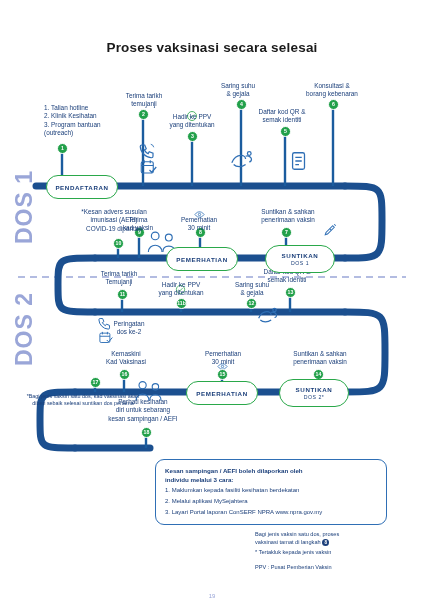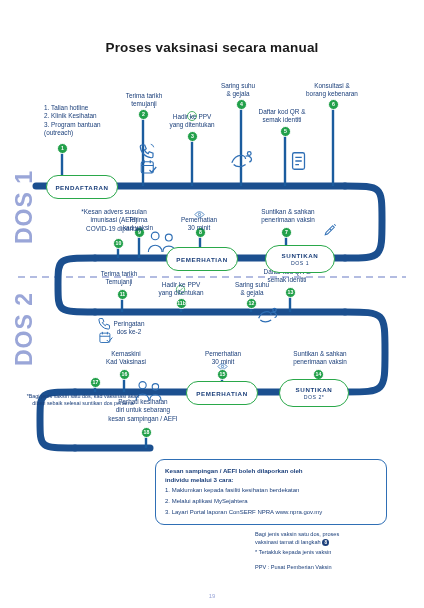--- a/index.html
+++ b/index.html
@@ -42,21 +42,21 @@
   .footnote{position:absolute;font-size:5.4px;line-height:7px;text-align:center;color:#1b3f7a;}
   .minibadge{display:inline-block;width:7px;height:7px;border-radius:50%;
     background:#1b3f7a;color:#fff;font-size:4.6px;line-height:7px;
     text-align:center;vertical-align:middle;font-weight:bold;}
 </style>
 </head>
 <body>
 
 <div class="page">
 
-  <div class="title">Proses vaksinasi secara manual</div>
+  <div class="title">Proses vaksinasi secara selesai</div>
 
   <svg class="track" viewBox="0 0 424 608">
 
     <path d="M60 186 L345 186" stroke="#1b4f8f" stroke-width="7" fill="none" stroke-linecap="round"></path>
 
     <path d="M60 186 a0 0 0 0 0 0 0" stroke="#1b4f8f" stroke-width="7" fill="none"></path>
     <path d="M60 186 C36 186 36 186 36 186" stroke="#1b4f8f" stroke-width="7" fill="none" stroke-linecap="round"></path>
     <path d="M36 186 C24 186 24 200 24 206" stroke="#1b4f8f" stroke-width="7" fill="none" stroke-linecap="round" opacity="0"></path>
 
     <path d="M345 186 C382 186 382 186 382 220 C382 258 382 258 345 258" stroke="#1b4f8f" stroke-width="7" fill="none" stroke-linecap="round"></path>

